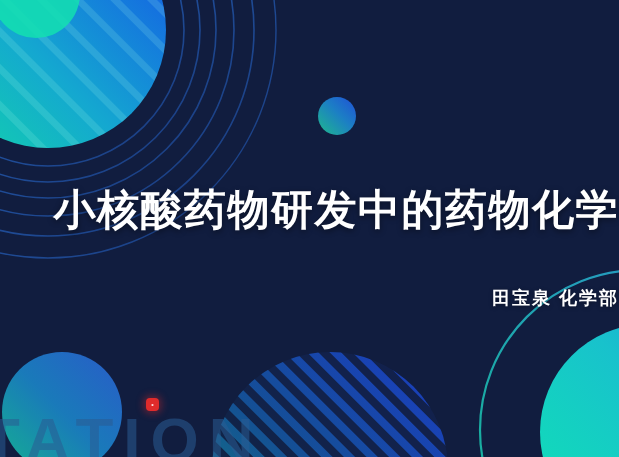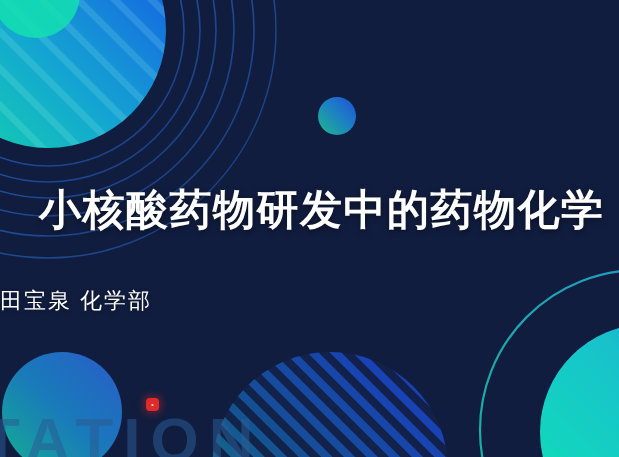--- a/index.html
+++ b/index.html
@@ -72,40 +72,40 @@
     display: flex;
     flex-direction: column;
     align-items: center;
   }
 
   .title {
     position: absolute;
     top: 186px;
     left: 0;
     right: 0;
-    text-align: left;
+    text-align: right;
     color: #ffffff;
     font-size: 42px;
     font-weight: 700;
     letter-spacing: 1.5px;
     line-height: 1.12;
     text-shadow: 0 2px 6px rgba(0,0,0,0.45);
     white-space: nowrap;
     padding-left: 39px;
   }
 
   .subtitle {
     position: absolute;
     top: 286px;
     left: 0;
     right: 0;
-    text-align: left;
+    text-align: right;
     color: #ffffff;
-    font-size: 22px;
-    font-weight: 400;
+    font-size: 18px;
+    font-weight: 700;
     letter-spacing: 2px;
     text-shadow: 0 1px 4px rgba(0,0,0,0.4);
     white-space: nowrap;
   }
 </style>
 </head>
 <body>
 
 <div id="slide">
 

